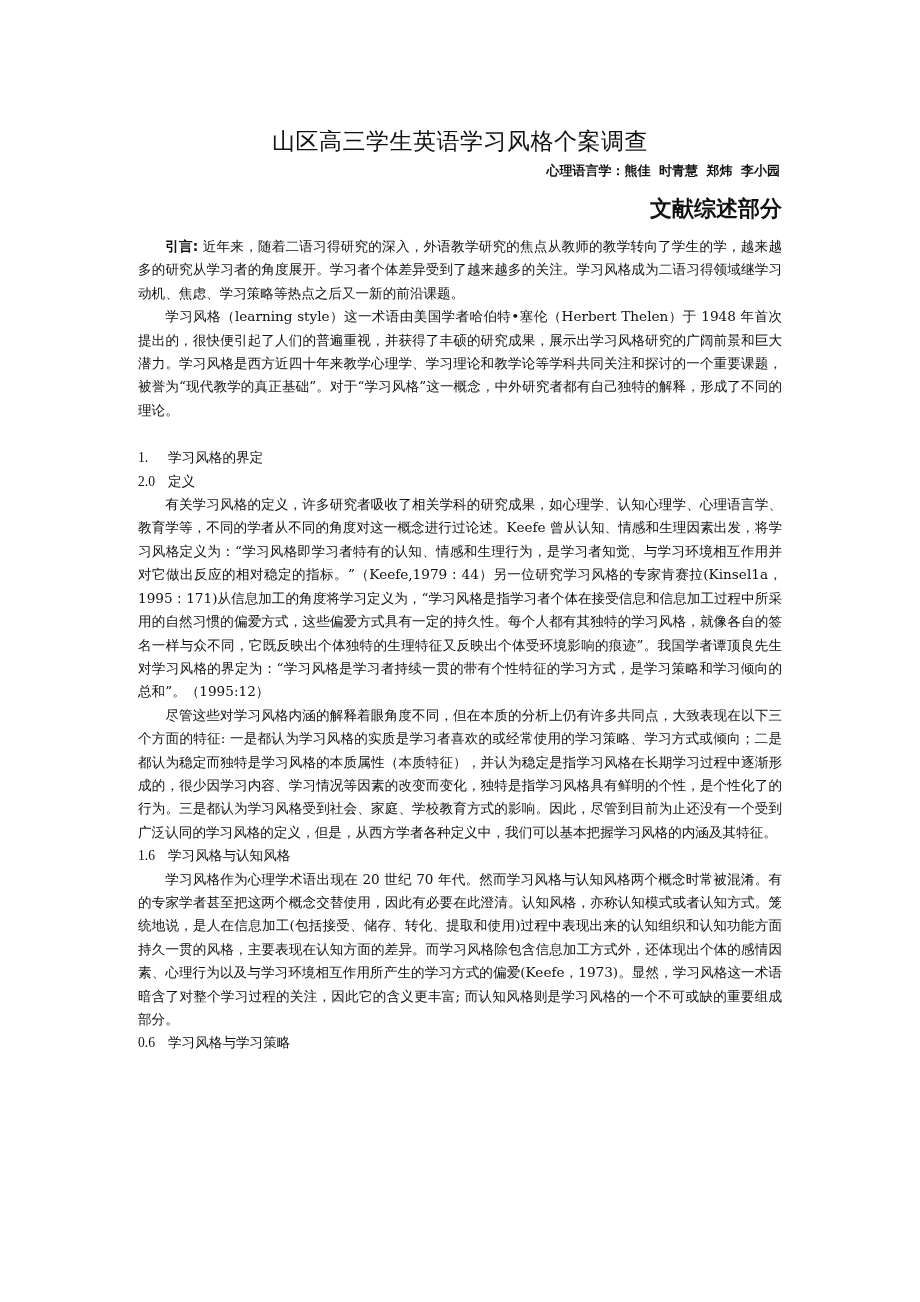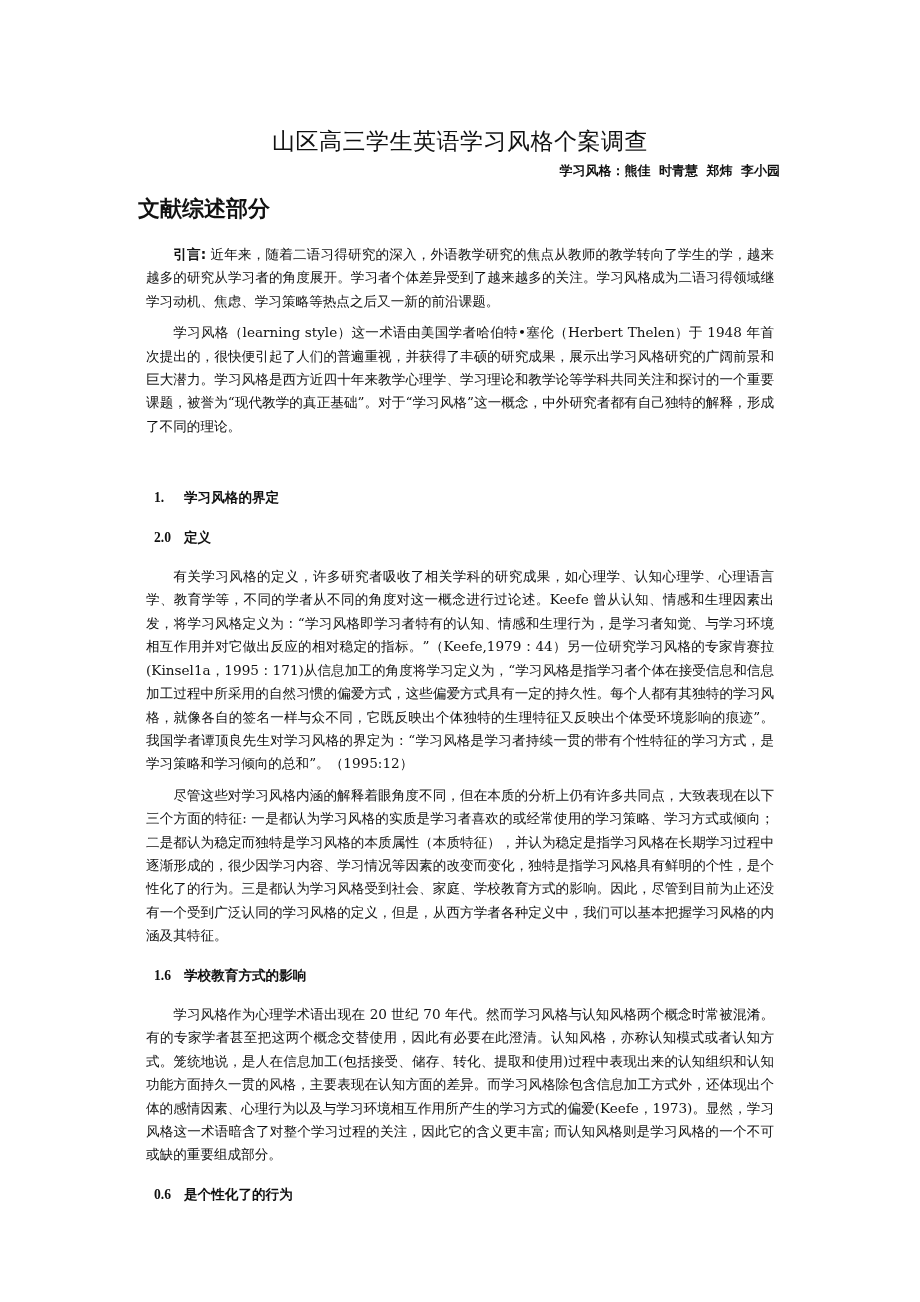--- a/index.html
+++ b/index.html
@@ -3,49 +3,49 @@
 <meta charset="utf-8">
 <style>
   html, body { margin: 0; padding: 0; background: #ffffff; }
   body { width: 920px; height: 1302px; position: relative; overflow: hidden;
          font-family: "DejaVu Serif", "Liberation Serif", serif; color: #111; }
   .page { position: absolute; left: 138px; top: 0; width: 644px; }
   .title { position: absolute; top: 117px; left: 0; width: 644px; text-align: center;
            font-family: "DejaVu Sans", sans-serif; font-size: 23px; line-height: 32px; letter-spacing: 0.5px; margin-top: 8px; }
   .authors { position: absolute; top: 160px; right: 2px; font-family: "DejaVu Sans", sans-serif;
              font-size: 13px; font-weight: bold; line-height: 22px; word-spacing: 4px; }
-  .subtitle { position: absolute; top: 192px; left: 0; width: 644px; text-align: left;
+  .subtitle { position: absolute; top: 192px; left: 0; width: 644px; text-align: right;
               font-family: "DejaVu Sans", sans-serif; font-size: 22px; font-weight: bold; line-height: 34px; }
   .body { position: absolute; top: 235px; left: 0; width: 644px; font-size: 13.6px; line-height: 23.4px;
           text-align: justify; }
-  .body p { margin: 8px; text-indent: 2em; }
+  .body p { margin: 0; text-indent: 2em; }
   .body .lead { font-family: "DejaVu Sans", sans-serif; font-weight: bold; }
-  .h1 { margin: 16px; font-family: "DejaVu Sans", sans-serif; font-weight: bold; font-size: 13.6px; line-height: 23.4px; }
+  .h1 { margin: 0; font-family: "DejaVu Sans", sans-serif; font-weight: normal; font-size: 13.6px; line-height: 23.4px; }
   .gap { height: 24px; }
   .h1 .num { display: inline-block; min-width: 30px; font-family: "Liberation Serif", serif; }
   .h2 .num { display: inline-block; min-width: 30px; font-family: "Liberation Serif", serif; }
 </style>
 </head>
 <body>
 
 <div class="page">
   <div class="title">山区高三学生英语学习风格个案调查</div>
-  <div class="authors">学习风格：熊佳 时青慧 郑炜 李小园</div>
+  <div class="authors">心理语言学：熊佳 时青慧 郑炜 李小园</div>
   <div class="subtitle">文献综述部分</div>
 
   <div class="body">
     <p><span class="lead">引言:</span><span> 近年来，随着二语习得研究的深入，外语教学研究的焦点从教师的教学转向了学生的学，越来越多的研究从学习者的角度展开。学习者个体差异受到了越来越多的关注。学习风格成为二语习得领域继学习动机、焦虑、学习策略等热点之后又一新的前沿课题。</span></p>
     <p>学习风格（learning style）这一术语由美国学者哈伯特•塞伦（Herbert Thelen）于 1948 年首次提出的，很快便引起了人们的普遍重视，并获得了丰硕的研究成果，展示出学习风格研究的广阔前景和巨大潜力。学习风格是西方近四十年来教学心理学、学习理论和教学论等学科共同关注和探讨的一个重要课题，被誉为“现代教学的真正基础”。对于“学习风格”这一概念，中外研究者都有自己独特的解释，形成了不同的理论。</p>
 
     <div class="gap"></div>
 
     <div class="h1"><span class="num">1.</span><span>学习风格的界定</span></div>
 
     <div class="h1 h2"><span class="num">2.0</span><span>定义</span></div>
     <p>有关学习风格的定义，许多研究者吸收了相关学科的研究成果，如心理学、认知心理学、心理语言学、教育学等，不同的学者从不同的角度对这一概念进行过论述。Keefe 曾从认知、情感和生理因素出发，将学习风格定义为：“学习风格即学习者特有的认知、情感和生理行为，是学习者知觉、与学习环境相互作用并对它做出反应的相对稳定的指标。”（Keefe,1979：44）另一位研究学习风格的专家肯赛拉(Kinsel1a，1995：171)从信息加工的角度将学习定义为，“学习风格是指学习者个体在接受信息和信息加工过程中所采用的自然习惯的偏爱方式，这些偏爱方式具有一定的持久性。每个人都有其独特的学习风格，就像各自的签名一样与众不同，它既反映出个体独特的生理特征又反映出个体受环境影响的痕迹”。我国学者谭顶良先生对学习风格的界定为：“学习风格是学习者持续一贯的带有个性特征的学习方式，是学习策略和学习倾向的总和”。（1995:12）</p>
     <p>尽管这些对学习风格内涵的解释着眼角度不同，但在本质的分析上仍有许多共同点，大致表现在以下三个方面的特征: 一是都认为学习风格的实质是学习者喜欢的或经常使用的学习策略、学习方式或倾向；二是都认为稳定而独特是学习风格的本质属性（本质特征），并认为稳定是指学习风格在长期学习过程中逐渐形成的，很少因学习内容、学习情况等因素的改变而变化，独特是指学习风格具有鲜明的个性，是个性化了的行为。三是都认为学习风格受到社会、家庭、学校教育方式的影响。因此，尽管到目前为止还没有一个受到广泛认同的学习风格的定义，但是，从西方学者各种定义中，我们可以基本把握学习风格的内涵及其特征。</p>
 
-    <div class="h1 h2"><span class="num">1.6</span><span>学校教育方式的影响</span></div>
+    <div class="h1 h2"><span class="num">1.6</span><span>学习风格与认知风格</span></div>
     <p>学习风格作为心理学术语出现在 20 世纪 70 年代。然而学习风格与认知风格两个概念时常被混淆。有的专家学者甚至把这两个概念交替使用，因此有必要在此澄清。认知风格，亦称认知模式或者认知方式。笼统地说，是人在信息加工(包括接受、储存、转化、提取和使用)过程中表现出来的认知组织和认知功能方面持久一贯的风格，主要表现在认知方面的差异。而学习风格除包含信息加工方式外，还体现出个体的感情因素、心理行为以及与学习环境相互作用所产生的学习方式的偏爱(Keefe，1973)。显然，学习风格这一术语暗含了对整个学习过程的关注，因此它的含义更丰富; 而认知风格则是学习风格的一个不可或缺的重要组成部分。</p>
 
-    <div class="h1 h2"><span class="num">0.6</span><span>是个性化了的行为</span></div>
+    <div class="h1 h2"><span class="num">0.6</span><span>学习风格与学习策略</span></div>
   </div>
 </div>
 
 </body></html>

